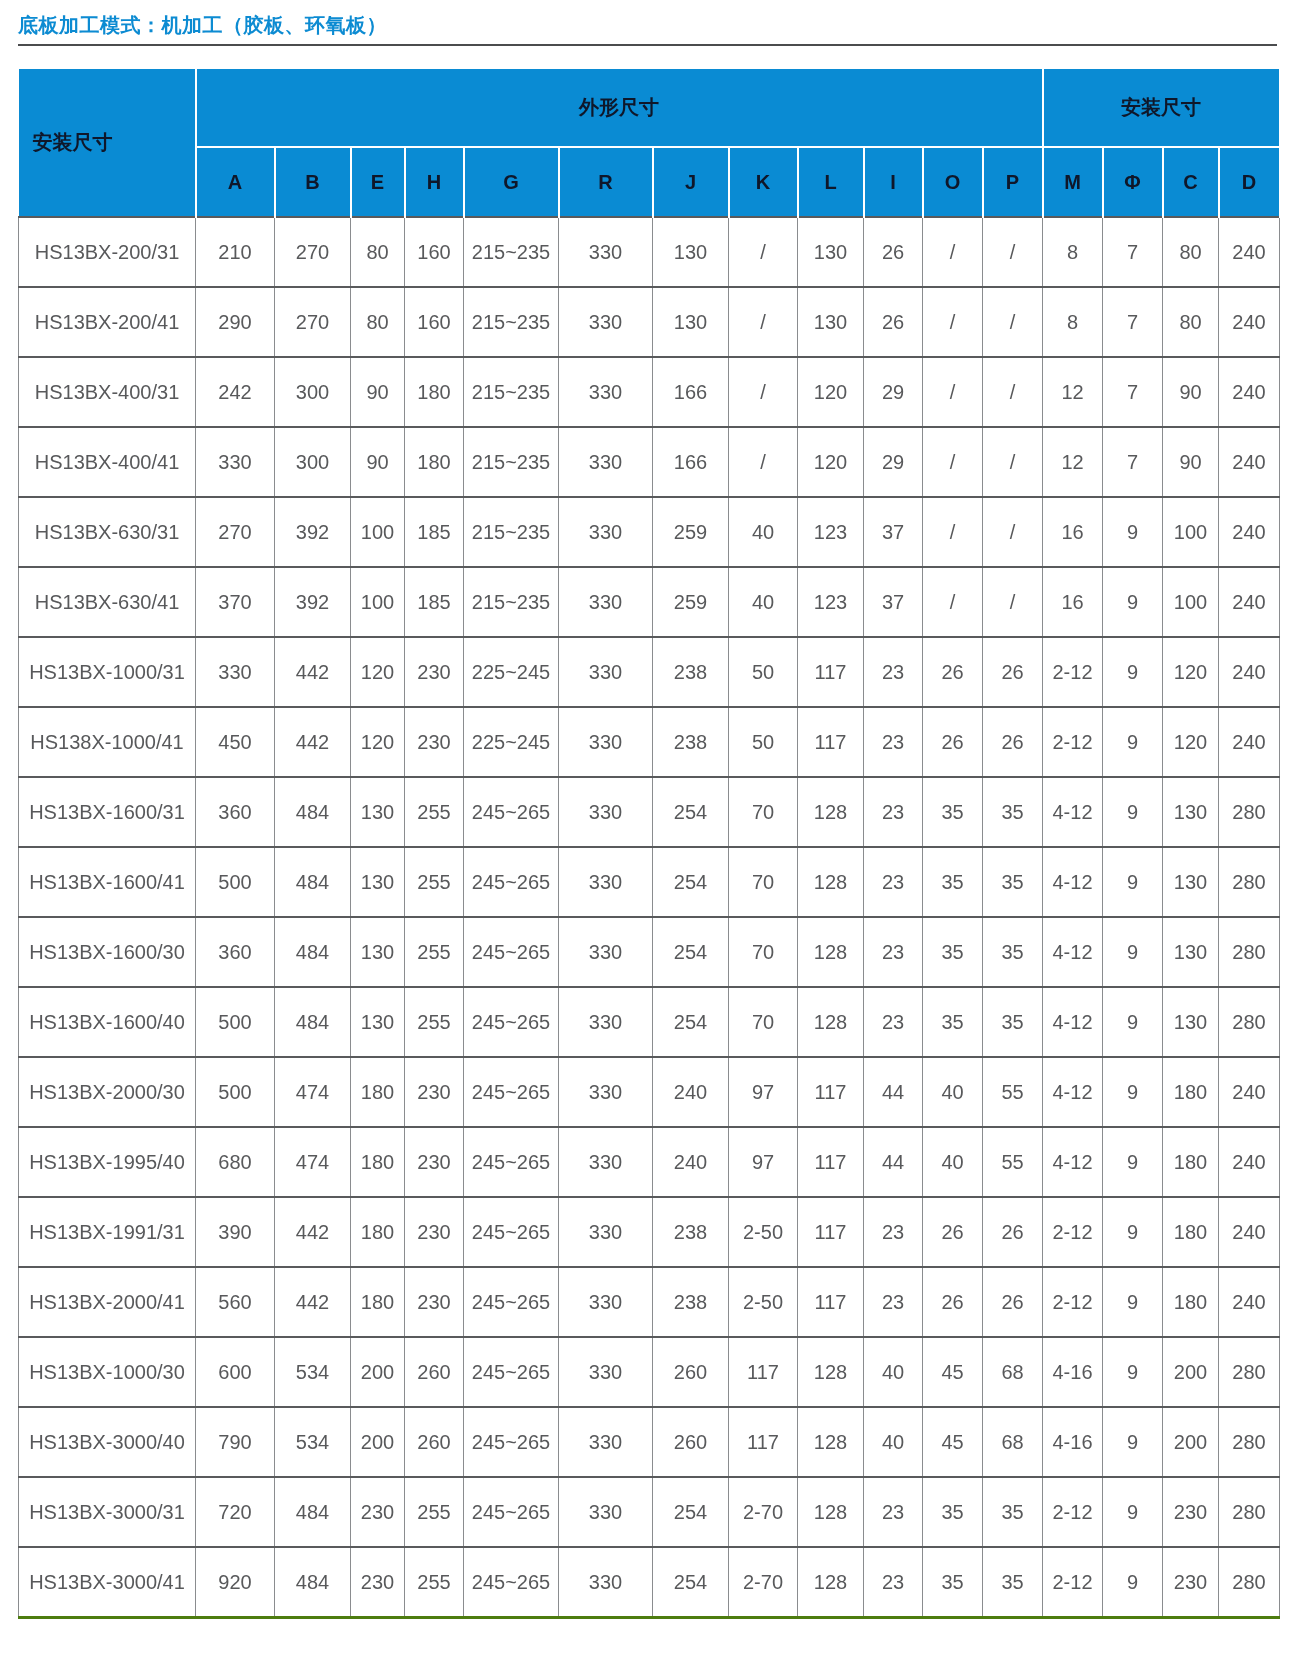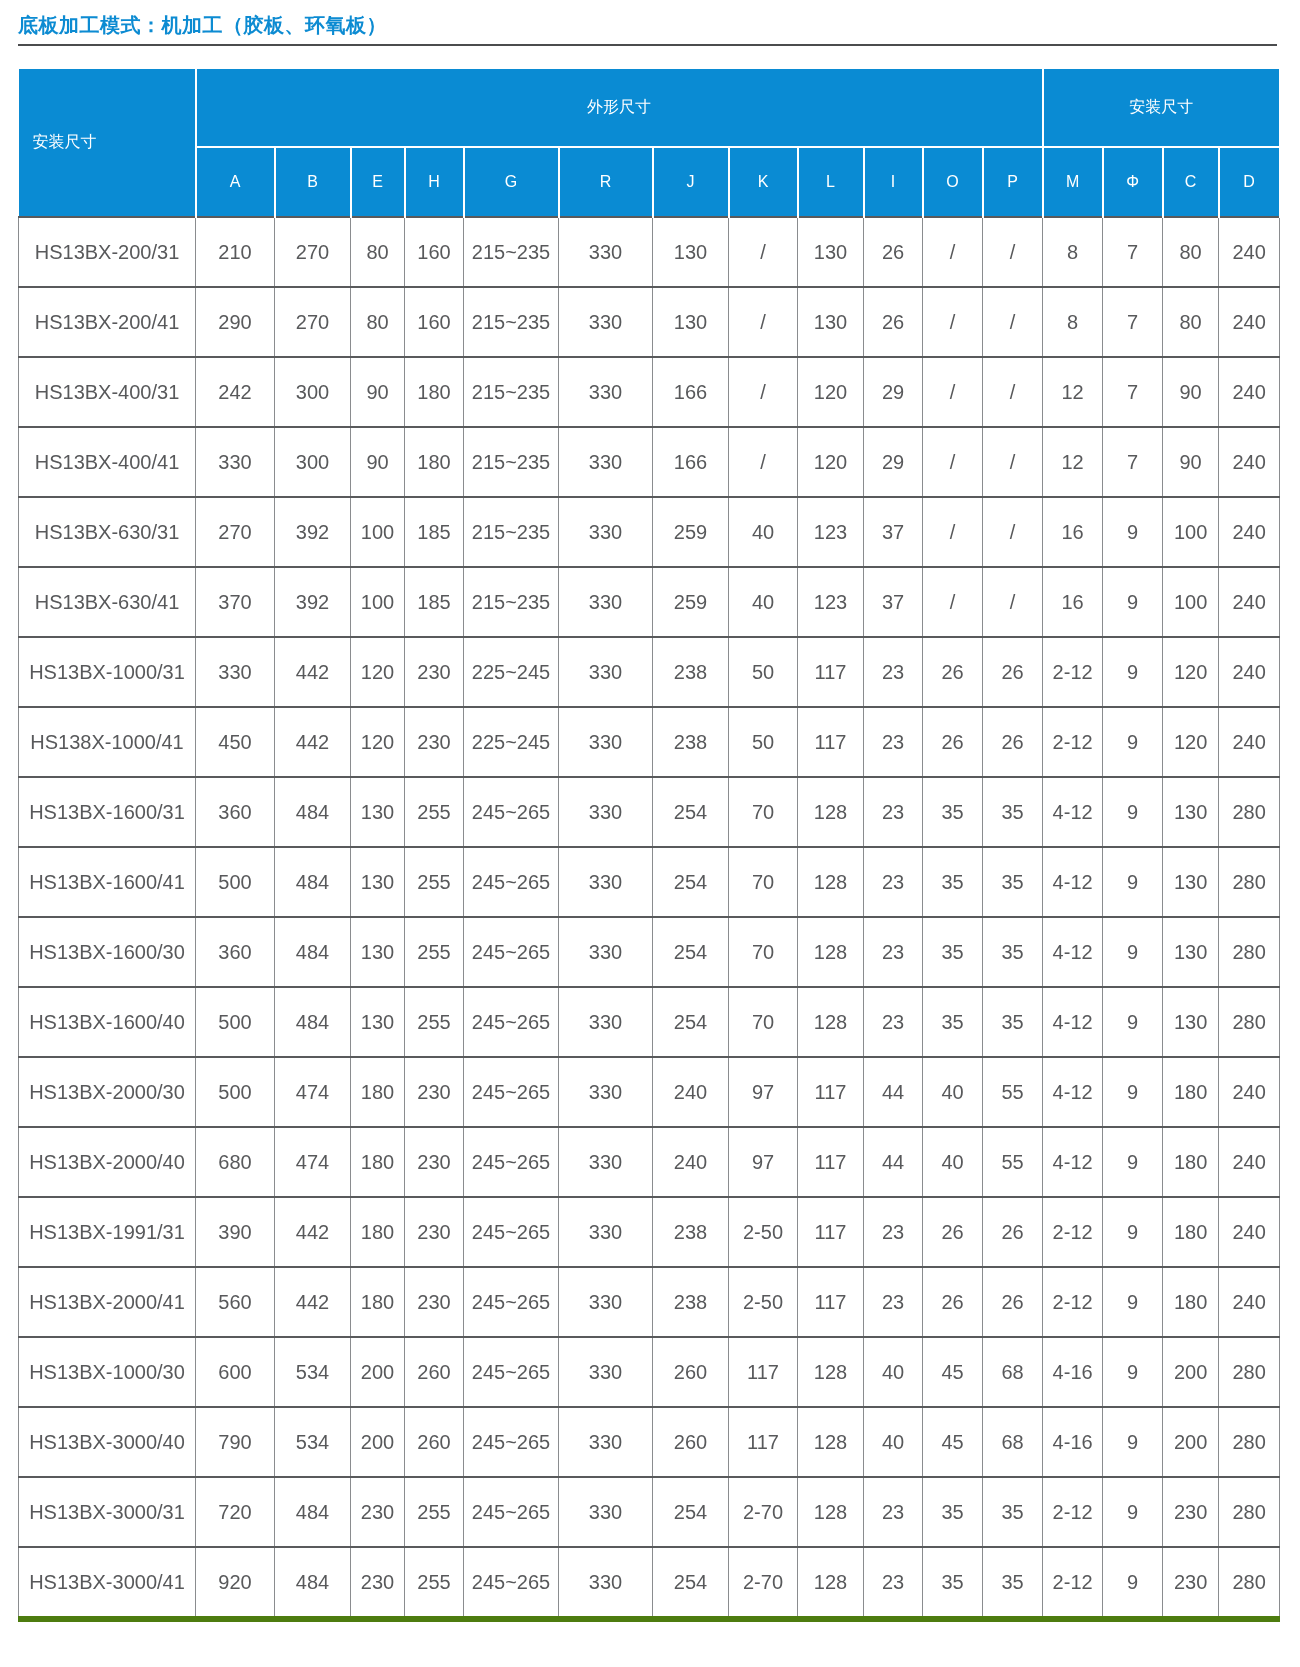--- a/index.html
+++ b/index.html
@@ -45,23 +45,23 @@
   col.c-i { width: 59px; }
   col.c-o { width: 60px; }
   col.c-p { width: 60px; }
   col.c-m { width: 60px; }
   col.c-phi { width: 60px; }
   col.c-c { width: 56px; }
   col.c-d { width: 61px; }
 
   thead th {
     background: var(--header-bg, #0a8bd3);
-    color: #ffffff;
-    font-weight: normal;
-    font-size: 16px;
+    color: #0f172a;
+    font-weight: bold;
+    font-size: 20px;
     text-align: center;
     vertical-align: middle;
     border: 2px solid #ffffff;
     border-bottom: 0;
   }
   thead tr.row-group th { height: 75px; }
   thead tr.row-letters th { height: 66px; }
   thead th.model-th {
     text-align: left;
     padding-left: 14px;
@@ -74,21 +74,21 @@
     vertical-align: middle;
     font-size: 20px;
     color: #58595b;
     border: 1px solid #8a8c8f;
     border-top: 2px solid #595a5c;
     padding: 0;
     overflow: hidden;
     white-space: nowrap;
   }
   tbody tr:last-child td {
-    border-bottom: 6px solid #4d7c0f;
+    border-bottom: 3px solid #4d7c0f;
   }
 </style>
 </head>
 <body>
 
 <div class="content">
   <h1 class="page-title">底板加工模式：机加工（胶板、环氧板）</h1>
   <div class="title-rule"></div>
 
   <table class="spec-table">
@@ -378,21 +378,21 @@
           <td>117</td>
           <td>44</td>
           <td>40</td>
           <td>55</td>
           <td>4-12</td>
           <td>9</td>
           <td>180</td>
           <td>240</td>
         </tr>
         <tr>
-          <td class="model-cell">HS13BX-2000/40</td>
+          <td class="model-cell">HS13BX-1995/40</td>
           <td>680</td>
           <td>474</td>
           <td>180</td>
           <td>230</td>
           <td>245~265</td>
           <td>330</td>
           <td>240</td>
           <td>97</td>
           <td>117</td>
           <td>44</td>

